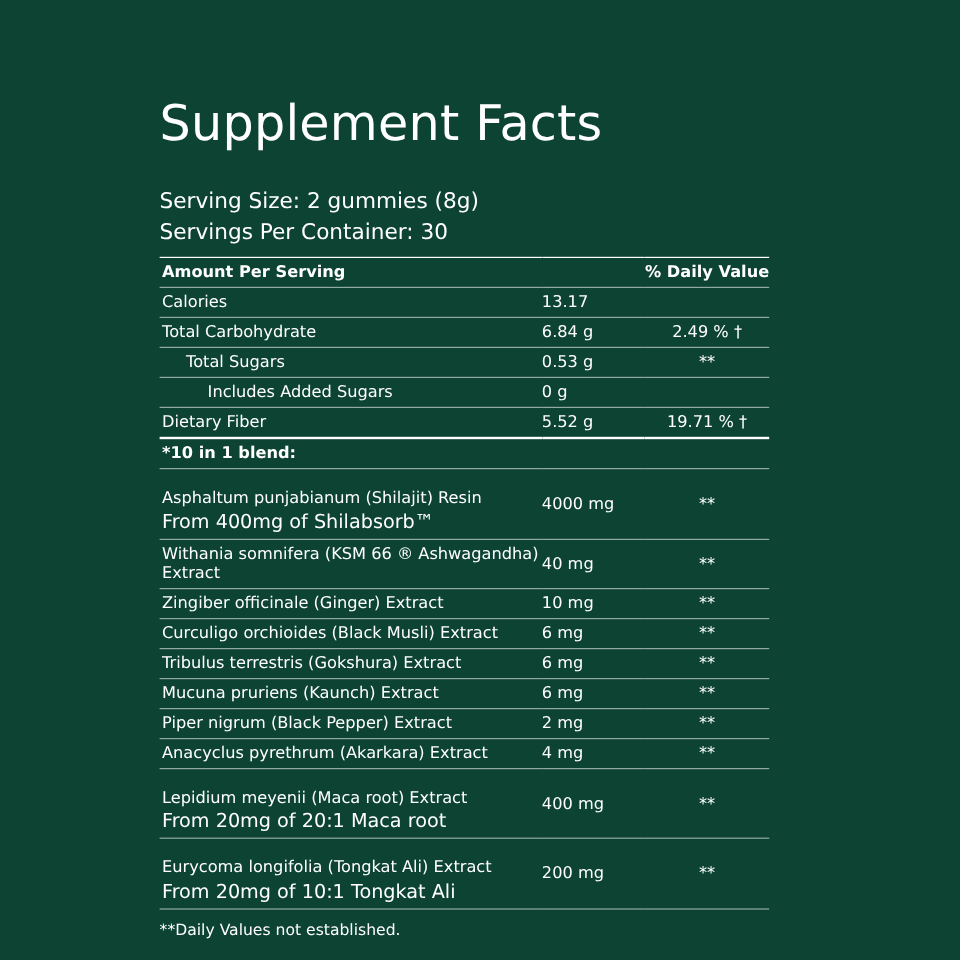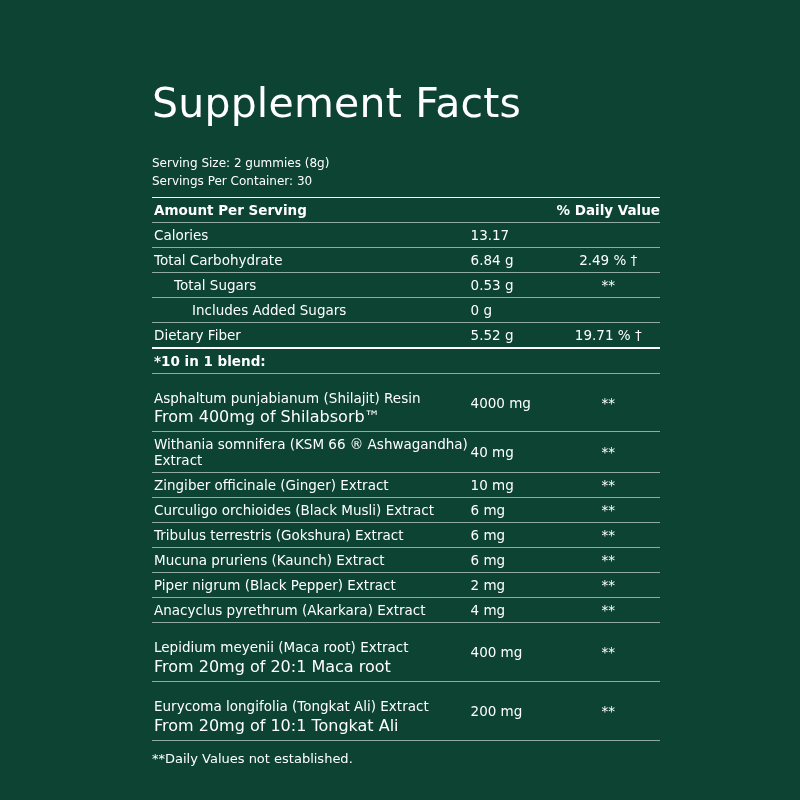--- a/index.html
+++ b/index.html
@@ -9,34 +9,34 @@
   body {
     width: 800px;
     height: 800px;
     background: #0d4332;
     font-family: "DejaVu Sans", sans-serif;
     color: #ffffff;
     overflow: hidden;
   }
   .panel {
     position: absolute;
-    left: 152px;
+    left: 133px;
     top: 80px;
     width: 508px;
   }
   .title {
     font-size: 41px;
     font-weight: 400;
     letter-spacing: 0.2px;
     line-height: 1.15;
     margin: 0 0 28px 0;
     font-family: "DejaVu Sans", sans-serif;
   }
   .serving-info {
-    font-size: 12px;
+    font-size: 18px;
     line-height: 1.45;
     margin-bottom: 7px;
     margin-top: 24px;
   }
   table.facts {
     width: 100%;
     border-collapse: collapse;
     font-size: 13.5px;
   }
   table.facts td {

